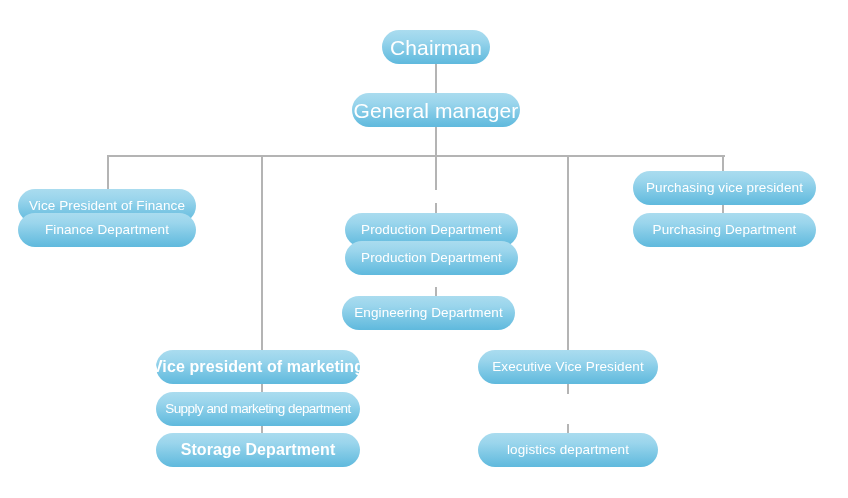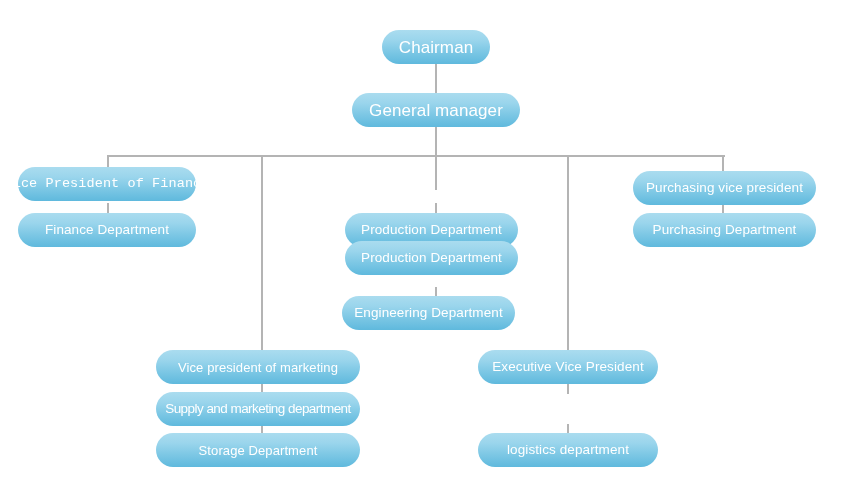--- a/index.html
+++ b/index.html
@@ -56,22 +56,22 @@
     display: flex;
     align-items: center;
     justify-content: center;
     box-sizing: border-box;
     padding: 0 6px;
     line-height: 1;
     text-align: center;
     white-space: nowrap;
     letter-spacing: 0.1px;
   }
-  .node.sz-lg   { font-size: 17px; }
-  .node.sz-md   { font-size: 13px; }
+  .node.sz-lg   { font-size: 21px; }
+  .node.sz-md   { font-size: 16px; font-weight: bold; }
   .node.sz-sm   { font-size: 13.5px; }
   .node.sz-tight{ font-size: 13.5px; letter-spacing: -0.55px; }
 </style>
 </head>
 <body>
 
 <div id="chart-canvas">
 
   <div class="connector-layer">
 
@@ -104,21 +104,21 @@
 
     <div class="line-v" style="left:567px; top:382px; height:12px;"></div>
     <div class="line-v" style="left:567px; top:424px; height:12px;"></div>
   </div>
 
   <div class="node-layer">
 
     <div class="node sz-lg" style="left:382px; top:30px; width:108px;">Chairman</div>
     <div class="node sz-lg" style="left:352px; top:93px; width:168px;">General manager</div>
 
-    <div class="node sz-sm" style="left:18px; top:167px; width:178px;font-family:Liberation Mono, monospace;">Vice President of Finance</div>
+    <div class="node sz-sm" style="left:18px; top:189px; width:178px;">Vice President of Finance</div>
     <div class="node sz-sm" style="left:18px; top:213px; width:178px;">Finance Department</div>
 
     <div class="node sz-sm" style="left:345px; top:213px; width:173px;">Production Department</div>
     <div class="node sz-sm" style="left:345px; top:241px; width:173px;">Production Department</div>
     <div class="node sz-sm" style="left:342px; top:296px; width:173px;">Engineering Department</div>
 
     <div class="node sz-sm" style="left:633px; top:171px; width:183px;">Purchasing vice president</div>
     <div class="node sz-sm" style="left:633px; top:213px; width:183px;">Purchasing Department</div>
 
     <div class="node sz-md" style="left:156px; top:350px; width:204px;">Vice president of marketing</div>

